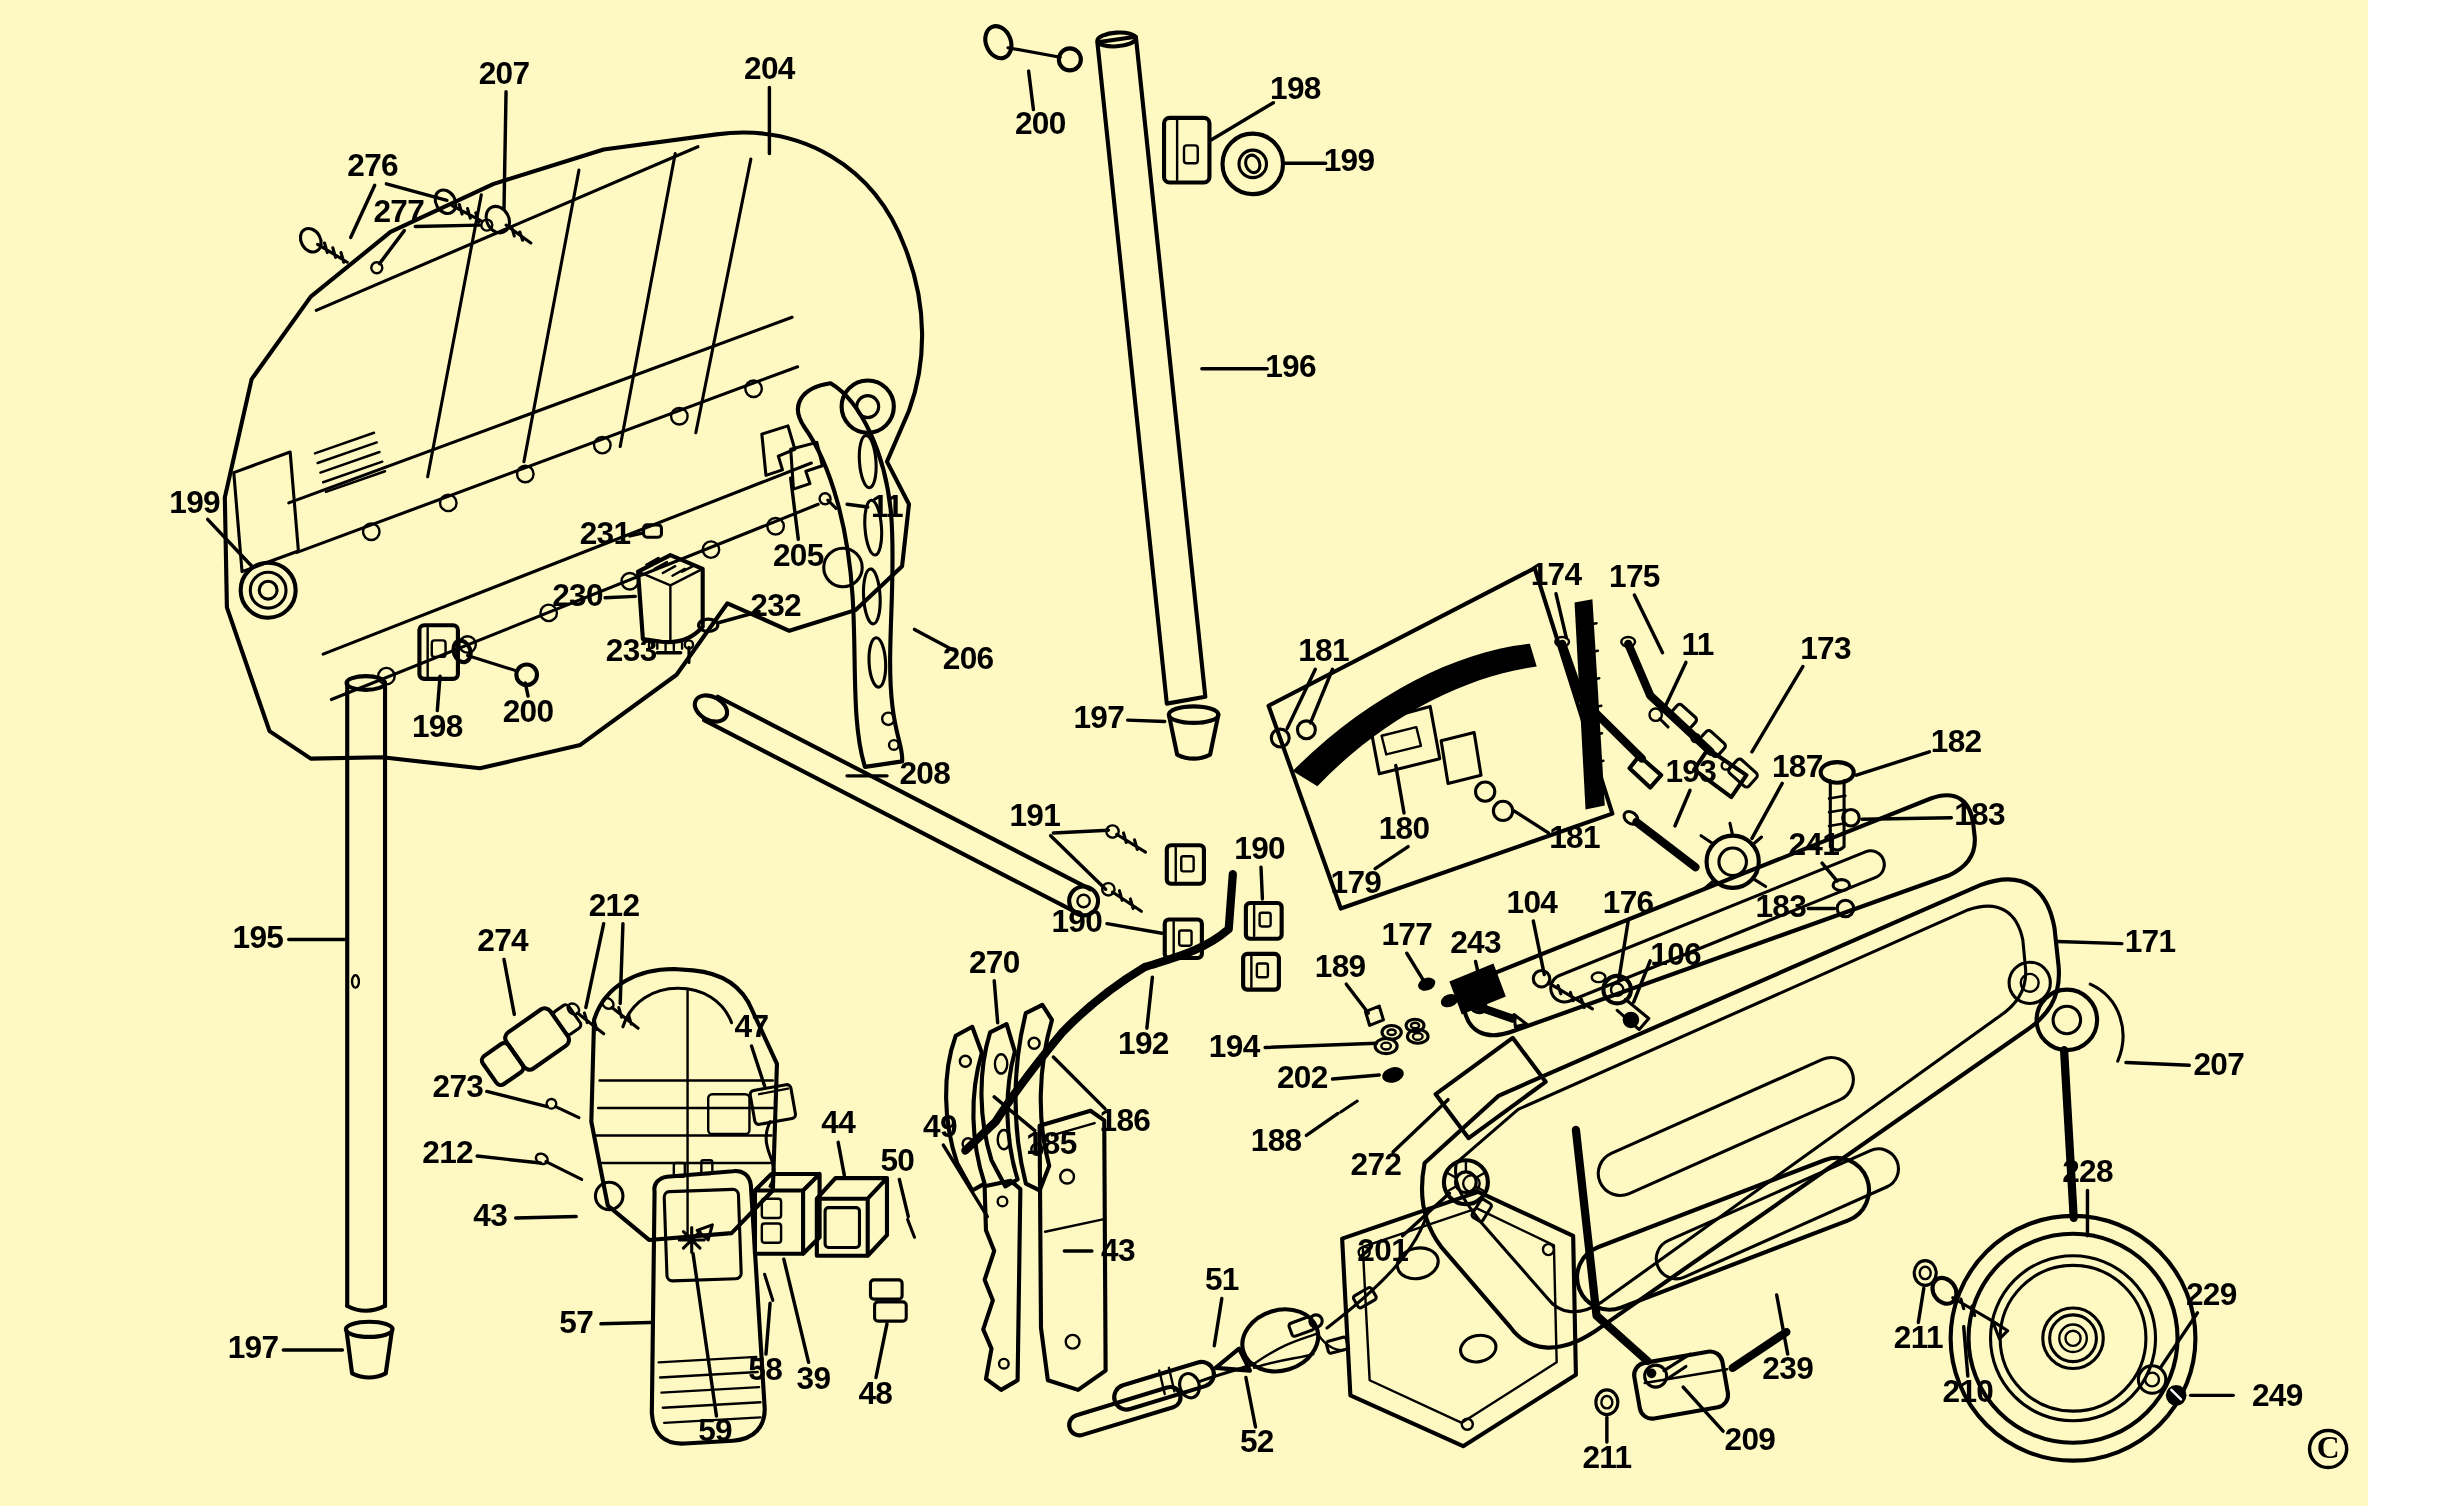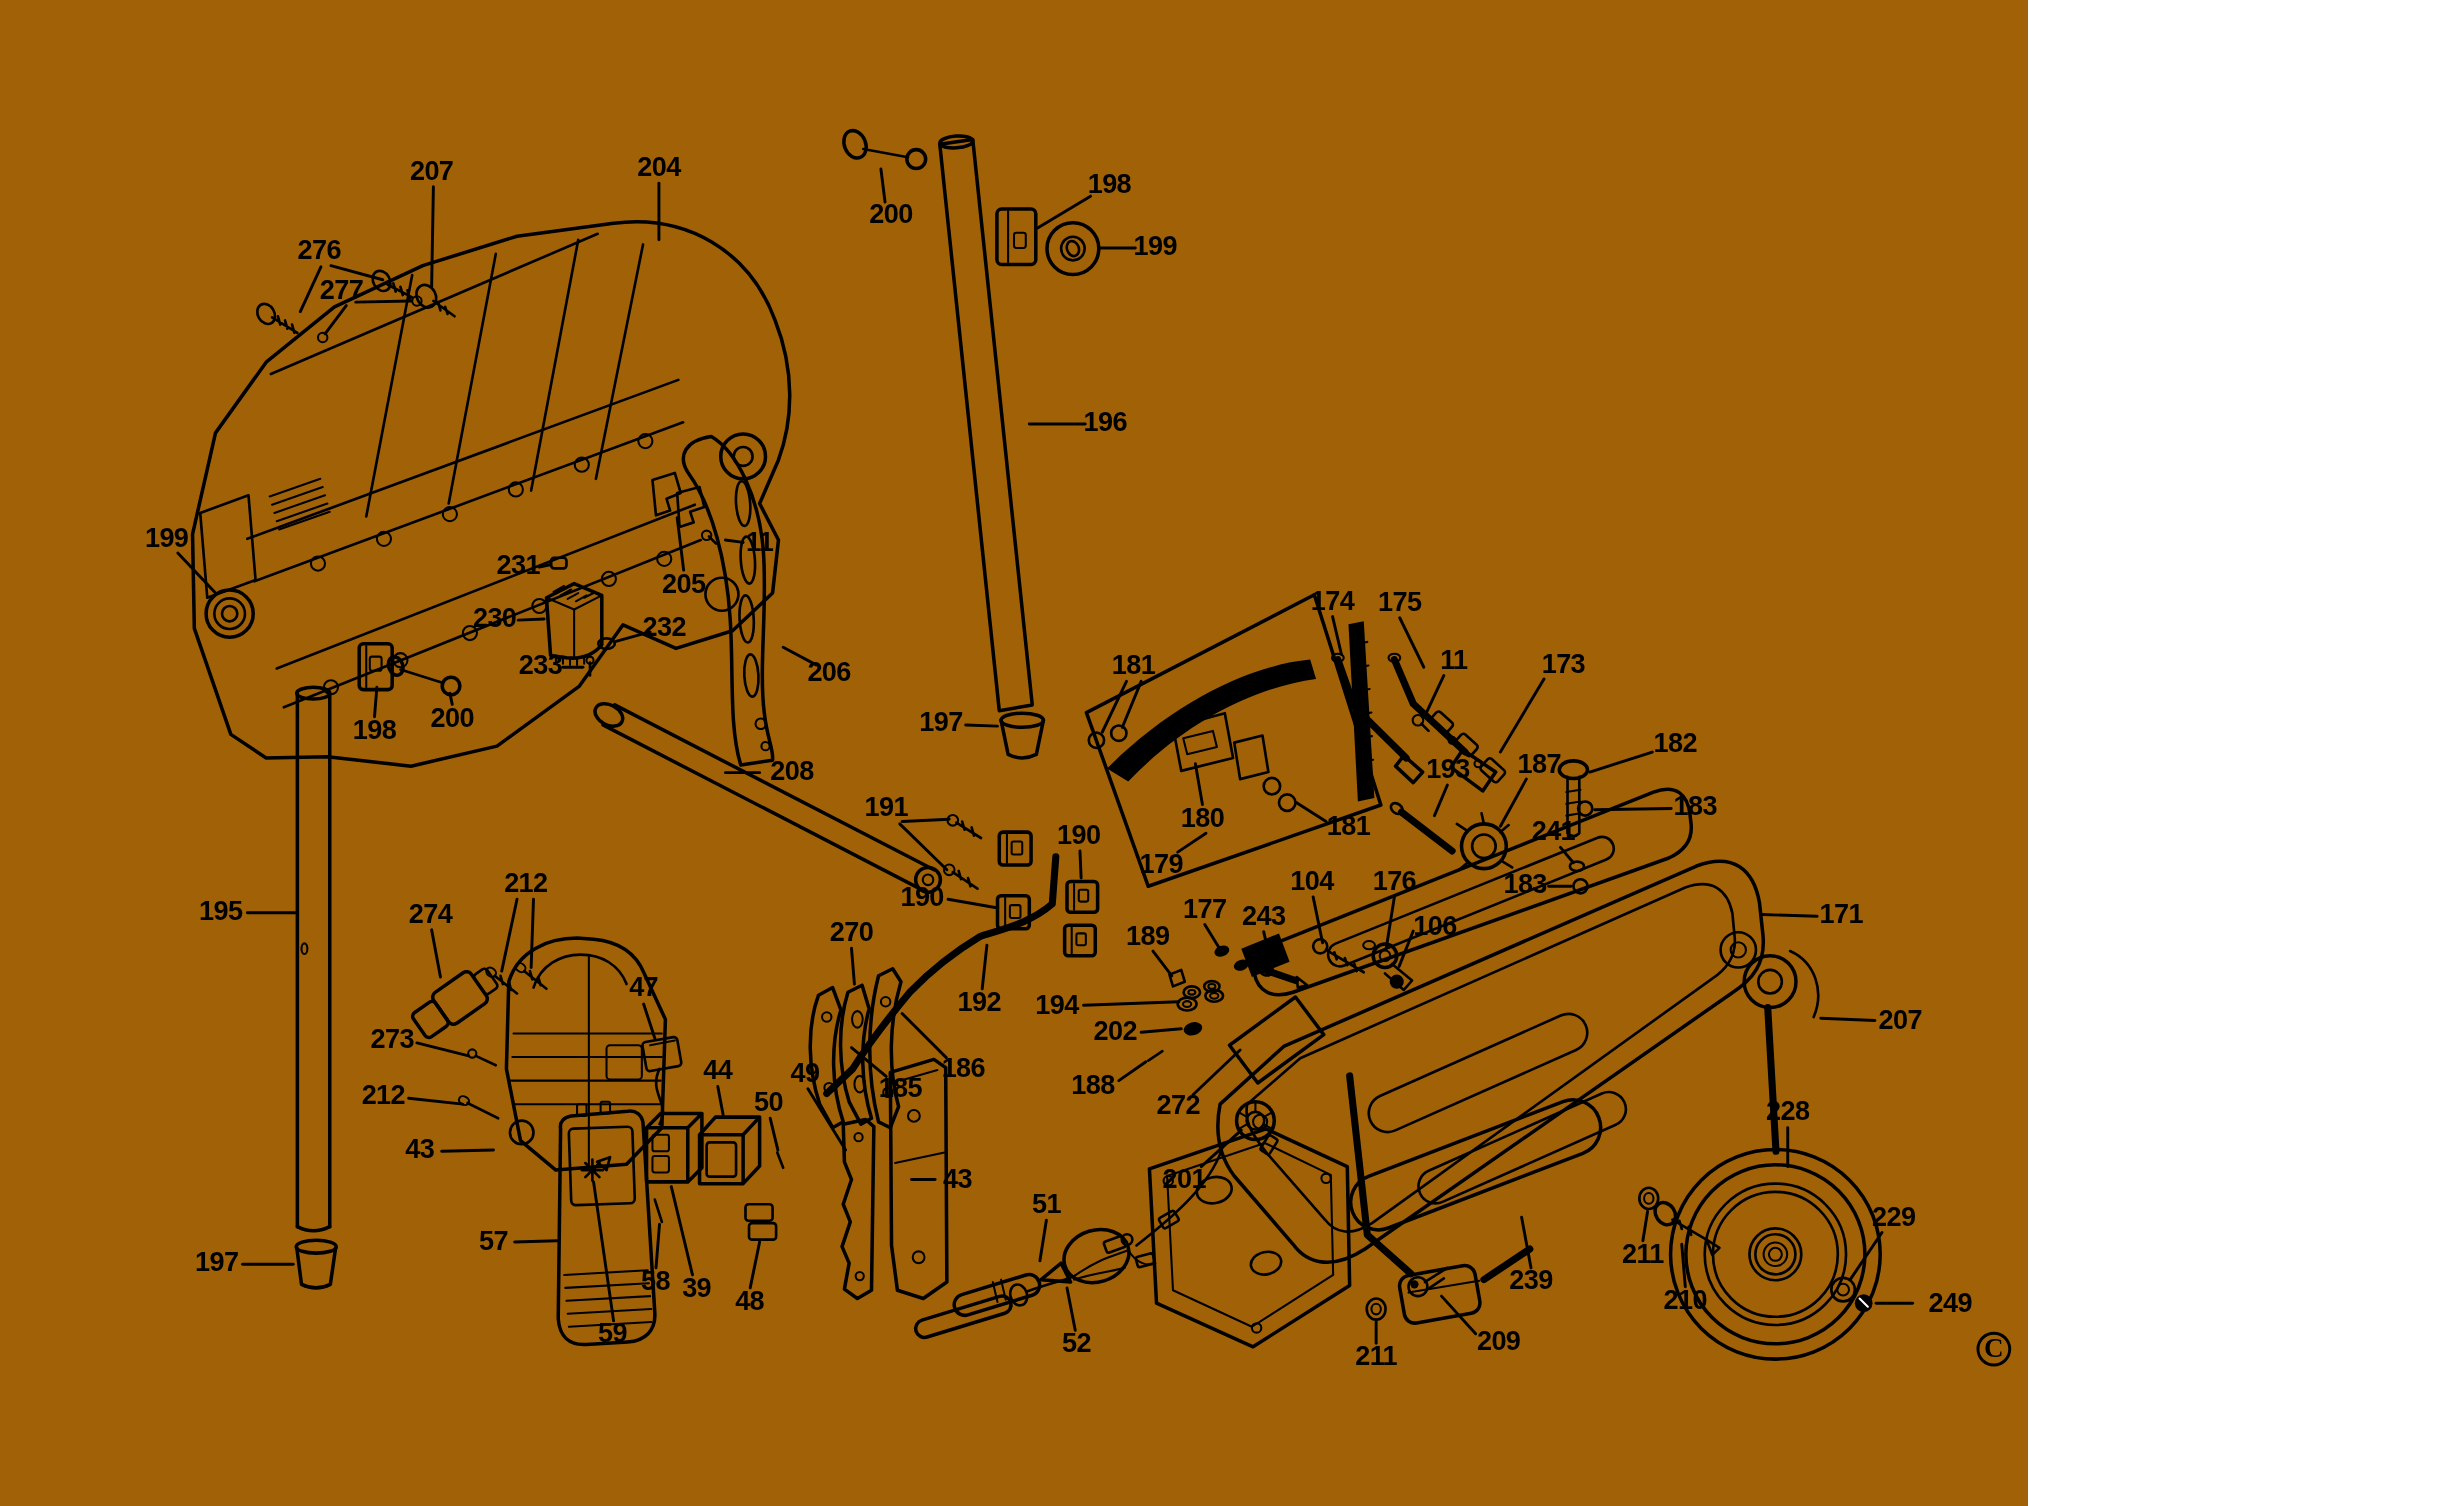--- a/index.html
+++ b/index.html
@@ -1,16 +1,16 @@
 <!DOCTYPE html>
 <html style="font-size:11.3px"><head>
 <meta charset="utf-8">
 <style>
   html,body{margin:0;padding:0;background:#ffffff;}
-  .stage{position:relative;width:2028px;height:1507px;background:#a16207;overflow:hidden;}
+  .stage{position:relative;width:2368px;height:1507px;background:#fef9c3;overflow:hidden;}
   svg{display:block;width:100%;height:100%;}
   #illustration *{fill:none;stroke:#000;stroke-width:6;stroke-linejoin:round;stroke-linecap:round;}
   #illustration .thin{stroke-width:3.5;}
   #illustration .mid{stroke-width:4.5;}
   #illustration .thick{stroke-width:12;}
   #illustration .fillb{fill:#000;stroke:none;}
   #leaders polyline{fill:none;stroke:#000;stroke-width:5;stroke-linecap:round;stroke-linejoin:round;}
   #labels text{font-family:"Liberation Sans",sans-serif;font-weight:700;font-size:46px;fill:#000;
     text-anchor:middle;dominant-baseline:middle;letter-spacing:-1px;}
   #copyrightg text{font-family:"Liberation Serif",serif;font-weight:700;font-size:46px;fill:#000;

